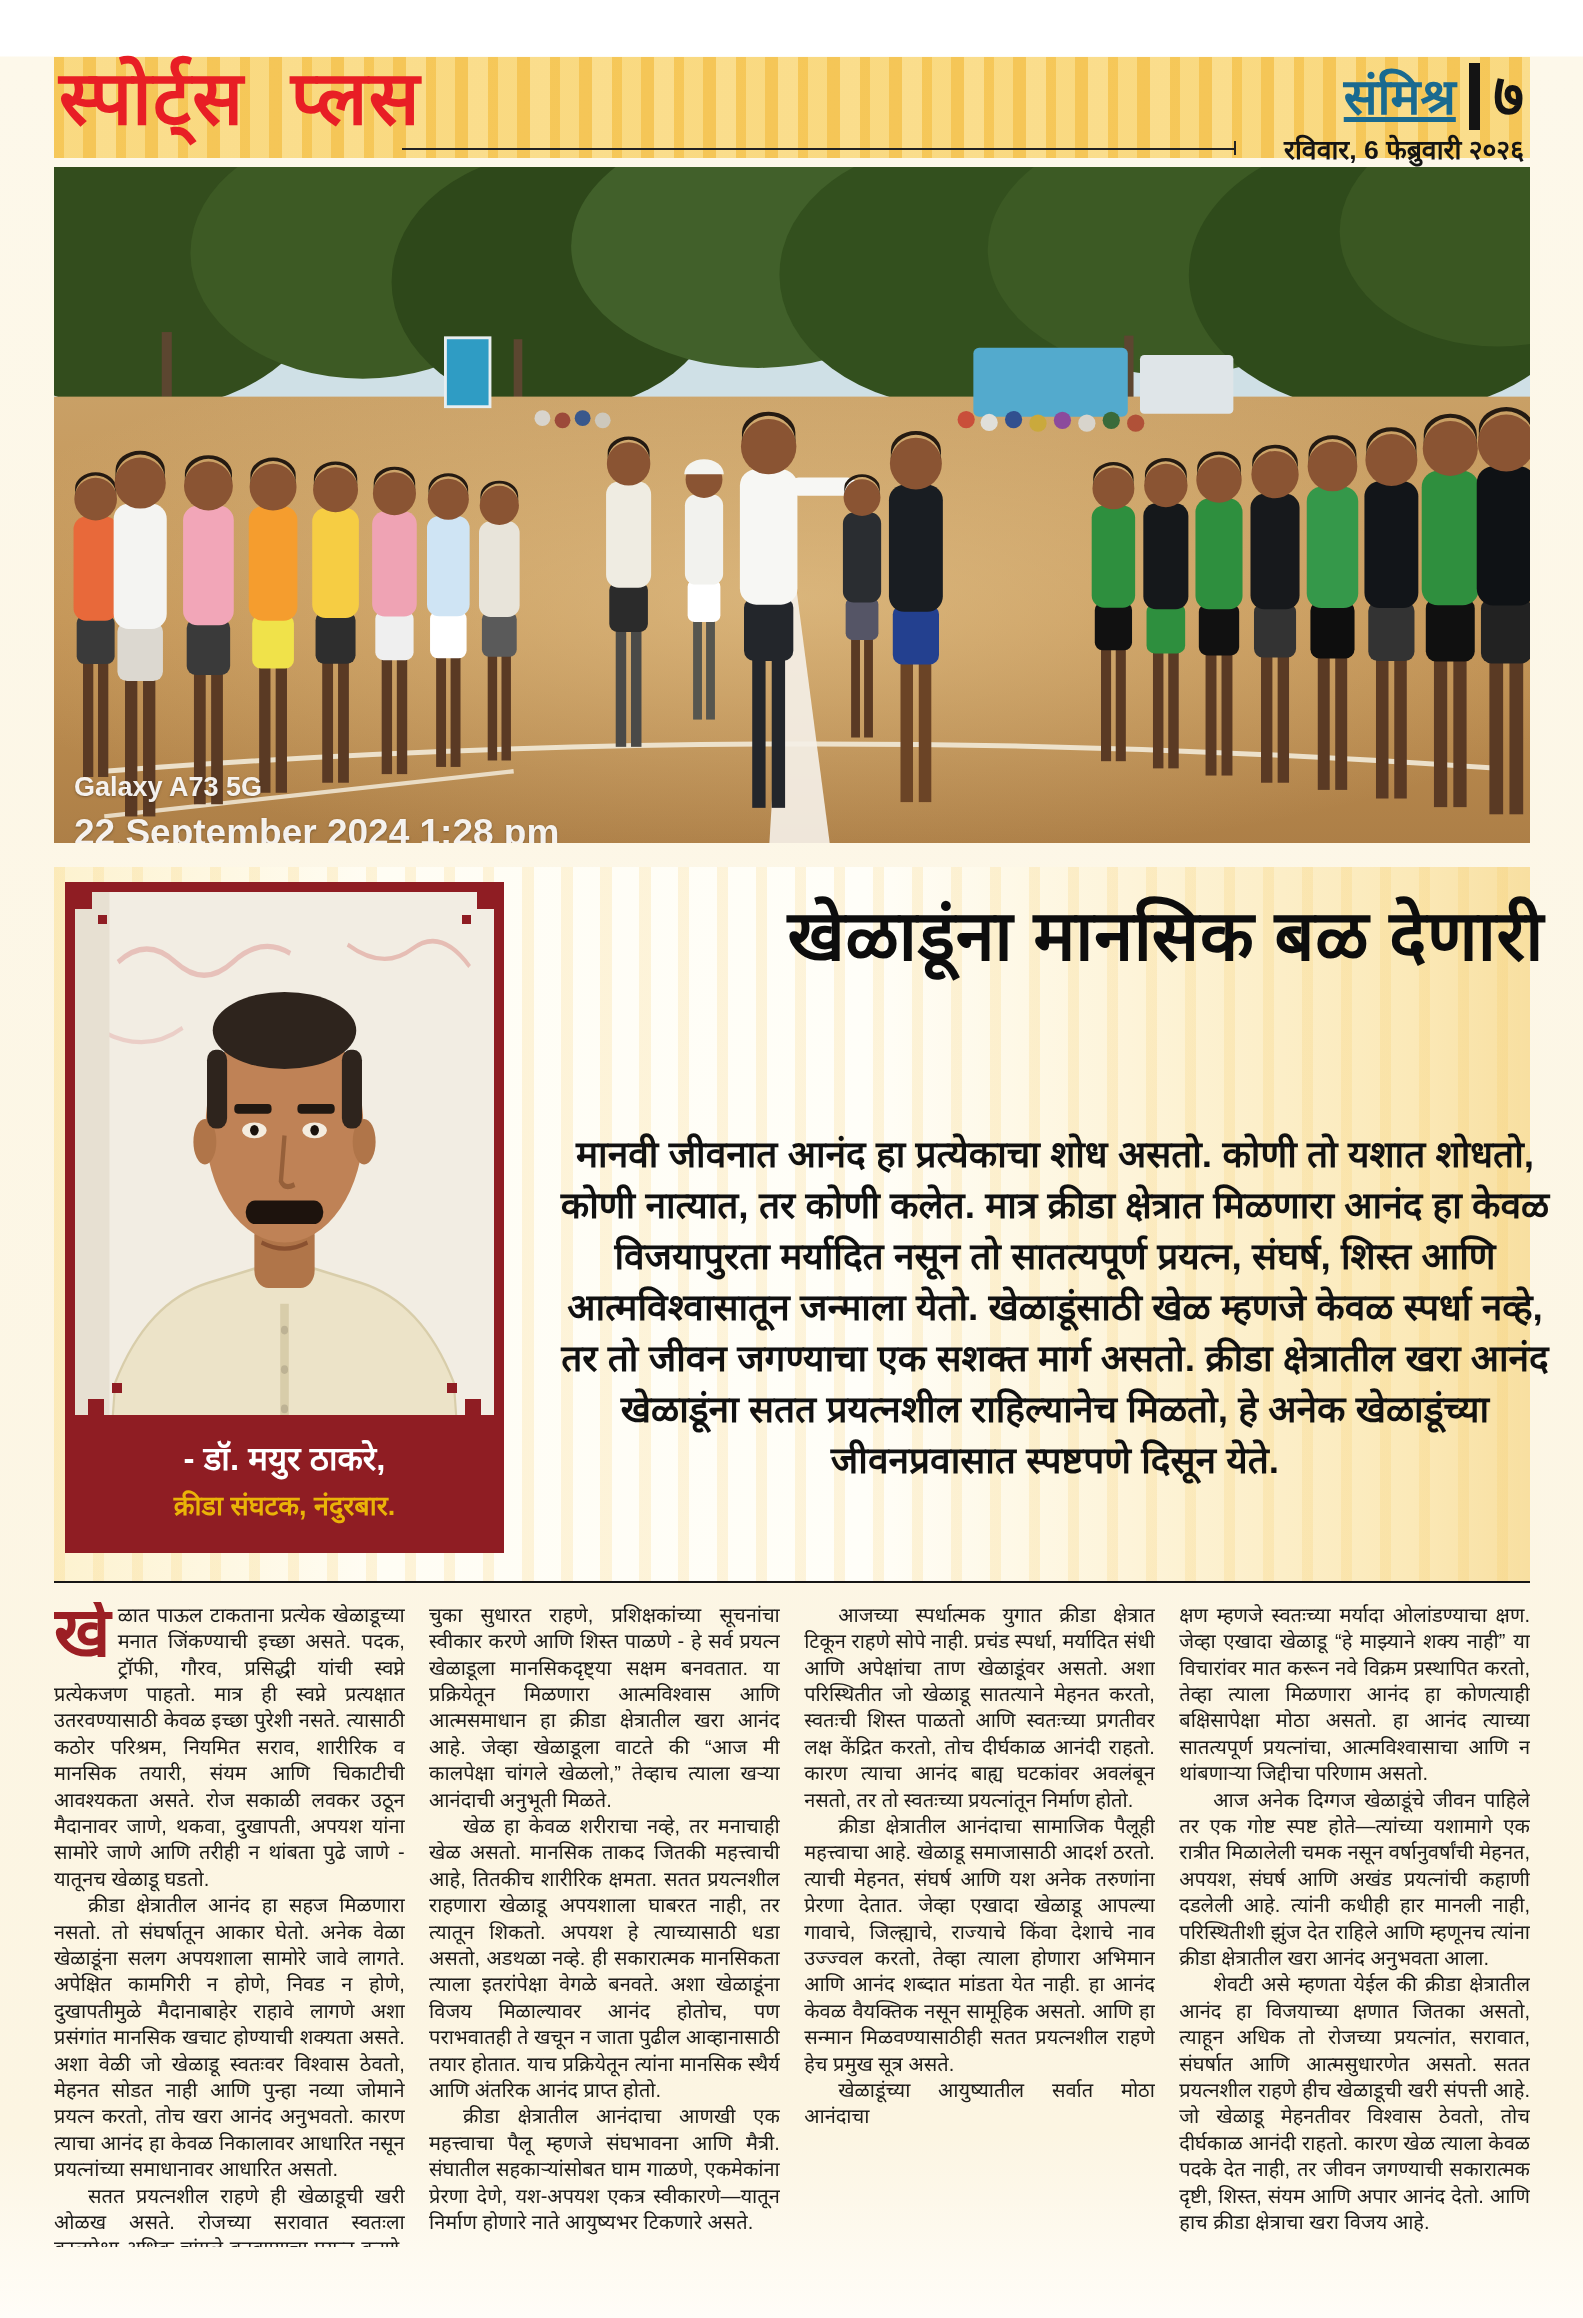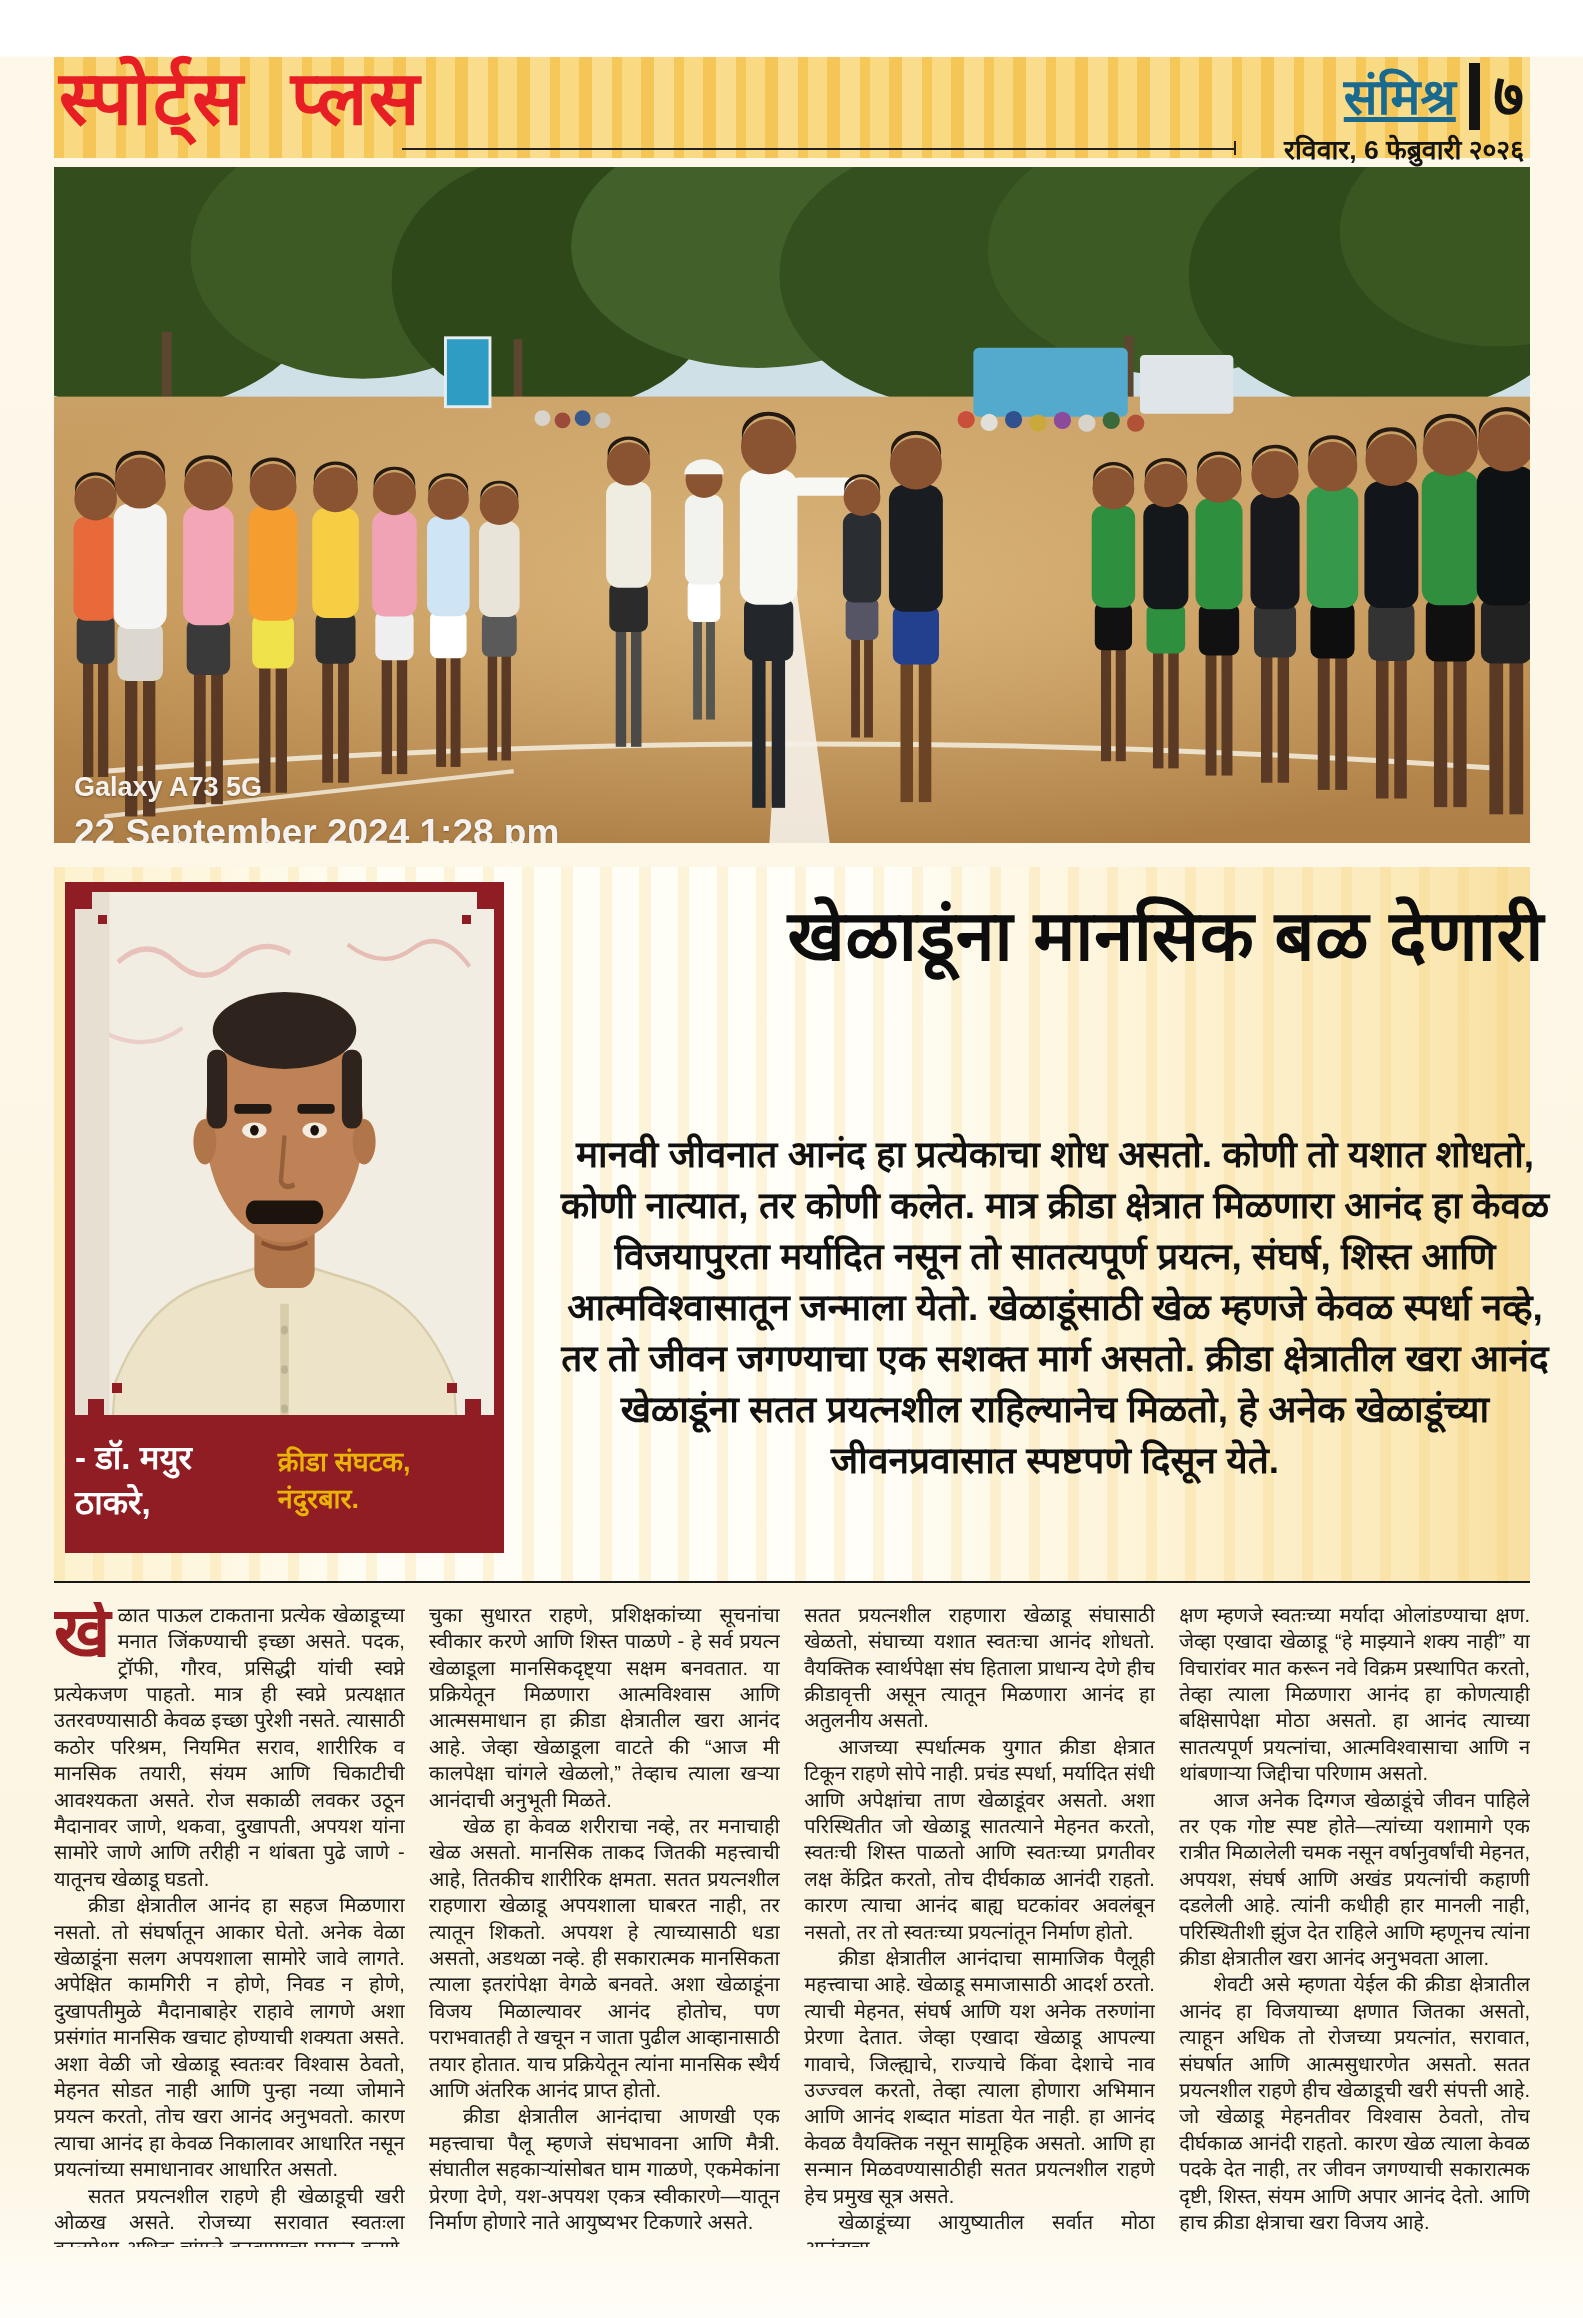--- a/index.html
+++ b/index.html
@@ -51,21 +51,21 @@
     position:absolute;left:65px;top:882px;width:439px;height:671px;
     background:#8f1d23;border:none;
   }
   .portrait-inner{
     position:absolute;left:10px;top:10px;right:10px;bottom:10px;background:#f1ece2;overflow:hidden;
   }
   .portrait-inner svg{display:block;width:100%;height:100%;}
   .corner-sq{position:absolute;background:#8f1d23;}
   .author-band{
     position:absolute;left:10px;right:10px;bottom:10px;height:128px;background:#8f1d23;
-    display:flex;flex-direction:row;align-items:center;justify-content:center;gap:5.7px;
+    display:flex;flex-direction:column;align-items:center;justify-content:center;gap:5.7px;text-align:right;
   }
   .band-notch{position:absolute;background:#8f1d23;width:16px;height:16px;top:-16px;}
   .band-dot{position:absolute;background:#8f1d23;width:10px;height:10px;top:-32px;}
   .author-name{color:#fff;font-size:33px;font-weight:800;}
   .author-title{color:#eab308;font-size:27px;font-weight:700;}
   .headline{
     position:absolute;left:516px;top:882px;width:1028px;text-align:right;
     font-size:70px;font-weight:800;color:#0d0d0d;line-height:109px;letter-spacing:0.7px;
   }
   .intro{
@@ -406,21 +406,20 @@
       <p class="cont"><span class="dropcap">खे</span><span>ळात पाऊल टाकताना प्रत्येक खेळाडूच्या मनात जिंकण्याची इच्छा असते. पदक, ट्रॉफी, गौरव, प्रसिद्धी यांची स्वप्ने प्रत्येकजण पाहतो. मात्र ही स्वप्ने प्रत्यक्षात उतरवण्यासाठी केवळ इच्छा पुरेशी नसते. त्यासाठी कठोर परिश्रम, नियमित सराव, शारीरिक व मानसिक तयारी, संयम आणि चिकाटीची आवश्यकता असते. रोज सकाळी लवकर उठून मैदानावर जाणे, थकवा, दुखापती, अपयश यांना सामोरे जाणे आणि तरीही न थांबता पुढे जाणे - यातूनच खेळाडू घडतो.</span></p>
       <p>क्रीडा क्षेत्रातील आनंद हा सहज मिळणारा नसतो. तो संघर्षातून आकार घेतो. अनेक वेळा खेळाडूंना सलग अपयशाला सामोरे जावे लागते. अपेक्षित कामगिरी न होणे, निवड न होणे, दुखापतीमुळे मैदानाबाहेर राहावे लागणे अशा प्रसंगांत मानसिक खचाट होण्याची शक्यता असते. अशा वेळी जो खेळाडू स्वतःवर विश्वास ठेवतो, मेहनत सोडत नाही आणि पुन्हा नव्या जोमाने प्रयत्न करतो, तोच खरा आनंद अनुभवतो. कारण त्याचा आनंद हा केवळ निकालावर आधारित नसून प्रयत्नांच्या समाधानावर आधारित असतो.</p>
       <p>सतत प्रयत्नशील राहणे ही खेळाडूची खरी ओळख असते. रोजच्या सरावात स्वतःला कालपेक्षा अधिक चांगले बनवण्याचा प्रयत्न करणे, तांत्रिक</p>
     </div>
     <div class="col">
       <p class="cont">चुका सुधारत राहणे, प्रशिक्षकांच्या सूचनांचा स्वीकार करणे आणि शिस्त पाळणे - हे सर्व प्रयत्न खेळाडूला मानसिकदृष्ट्या सक्षम बनवतात. या प्रक्रियेतून मिळणारा आत्मविश्वास आणि आत्मसमाधान हा क्रीडा क्षेत्रातील खरा आनंद आहे. जेव्हा खेळाडूला वाटते की “आज मी कालपेक्षा चांगले खेळलो,” तेव्हाच त्याला खऱ्या आनंदाची अनुभूती मिळते.</p>
       <p>खेळ हा केवळ शरीराचा नव्हे, तर मनाचाही खेळ असतो. मानसिक ताकद जितकी महत्त्वाची आहे, तितकीच शारीरिक क्षमता. सतत प्रयत्नशील राहणारा खेळाडू अपयशाला घाबरत नाही, तर त्यातून शिकतो. अपयश हे त्याच्यासाठी धडा असतो, अडथळा नव्हे. ही सकारात्मक मानसिकता त्याला इतरांपेक्षा वेगळे बनवते. अशा खेळाडूंना विजय मिळाल्यावर आनंद होतोच, पण पराभवातही ते खचून न जाता पुढील आव्हानासाठी तयार होतात. याच प्रक्रियेतून त्यांना मानसिक स्थैर्य आणि अंतरिक आनंद प्राप्त होतो.</p>
       <p>क्रीडा क्षेत्रातील आनंदाचा आणखी एक महत्त्वाचा पैलू म्हणजे संघभावना आणि मैत्री. संघातील सहकाऱ्यांसोबत घाम गाळणे, एकमेकांना प्रेरणा देणे, यश-अपयश एकत्र स्वीकारणे—यातून निर्माण होणारे नाते आयुष्यभर टिकणारे असते.</p>
     </div>
     <div class="col">
-      <p class="cont">सतत प्रयत्नशील राहणारा खेळाडू संघासाठी खेळतो, संघाच्या यशात स्वतःचा आनंद शोधतो. वैयक्तिक स्वार्थपेक्षा संघ हिताला प्राधान्य देणे हीच क्रीडावृत्ती असून त्यातून मिळणारा आनंद हा अतुलनीय असतो.</p>
       <p>आजच्या स्पर्धात्मक युगात क्रीडा क्षेत्रात टिकून राहणे सोपे नाही. प्रचंड स्पर्धा, मर्यादित संधी आणि अपेक्षांचा ताण खेळाडूंवर असतो. अशा परिस्थितीत जो खेळाडू सातत्याने मेहनत करतो, स्वतःची शिस्त पाळतो आणि स्वतःच्या प्रगतीवर लक्ष केंद्रित करतो, तोच दीर्घकाळ आनंदी राहतो. कारण त्याचा आनंद बाह्य घटकांवर अवलंबून नसतो, तर तो स्वतःच्या प्रयत्नांतून निर्माण होतो.</p>
       <p>क्रीडा क्षेत्रातील आनंदाचा सामाजिक पैलूही महत्त्वाचा आहे. खेळाडू समाजासाठी आदर्श ठरतो. त्याची मेहनत, संघर्ष आणि यश अनेक तरुणांना प्रेरणा देतात. जेव्हा एखादा खेळाडू आपल्या गावाचे, जिल्ह्याचे, राज्याचे किंवा देशाचे नाव उज्ज्वल करतो, तेव्हा त्याला होणारा अभिमान आणि आनंद शब्दात मांडता येत नाही. हा आनंद केवळ वैयक्तिक नसून सामूहिक असतो. आणि हा सन्मान मिळवण्यासाठीही सतत प्रयत्नशील राहणे हेच प्रमुख सूत्र असते.</p>
       <p>खेळाडूंच्या आयुष्यातील सर्वात मोठा आनंदाचा</p>
     </div>
     <div class="col">
       <p class="cont">क्षण म्हणजे स्वतःच्या मर्यादा ओलांडण्याचा क्षण. जेव्हा एखादा खेळाडू “हे माझ्याने शक्य नाही” या विचारांवर मात करून नवे विक्रम प्रस्थापित करतो, तेव्हा त्याला मिळणारा आनंद हा कोणत्याही बक्षिसापेक्षा मोठा असतो. हा आनंद त्याच्या सातत्यपूर्ण प्रयत्नांचा, आत्मविश्वासाचा आणि न थांबणाऱ्या जिद्दीचा परिणाम असतो.</p>
       <p>आज अनेक दिग्गज खेळाडूंचे जीवन पाहिले तर एक गोष्ट स्पष्ट होते—त्यांच्या यशामागे एक रात्रीत मिळालेली चमक नसून वर्षानुवर्षांची मेहनत, अपयश, संघर्ष आणि अखंड प्रयत्नांची कहाणी दडलेली आहे. त्यांनी कधीही हार मानली नाही, परिस्थितीशी झुंज देत राहिले आणि म्हणूनच त्यांना क्रीडा क्षेत्रातील खरा आनंद अनुभवता आला.</p>
       <p>शेवटी असे म्हणता येईल की क्रीडा क्षेत्रातील आनंद हा विजयाच्या क्षणात जितका असतो, त्याहून अधिक तो रोजच्या प्रयत्नांत, सरावात, संघर्षात आणि आत्मसुधारणेत असतो. सतत प्रयत्नशील राहणे हीच खेळाडूची खरी संपत्ती आहे. जो खेळाडू मेहनतीवर विश्वास ठेवतो, तोच दीर्घकाळ आनंदी राहतो. कारण खेळ त्याला केवळ पदके देत नाही, तर जीवन जगण्याची सकारात्मक दृष्टी, शिस्त, संयम आणि अपार आनंद देतो. आणि हाच क्रीडा क्षेत्राचा खरा विजय आहे.</p>
     </div>
   </div>

